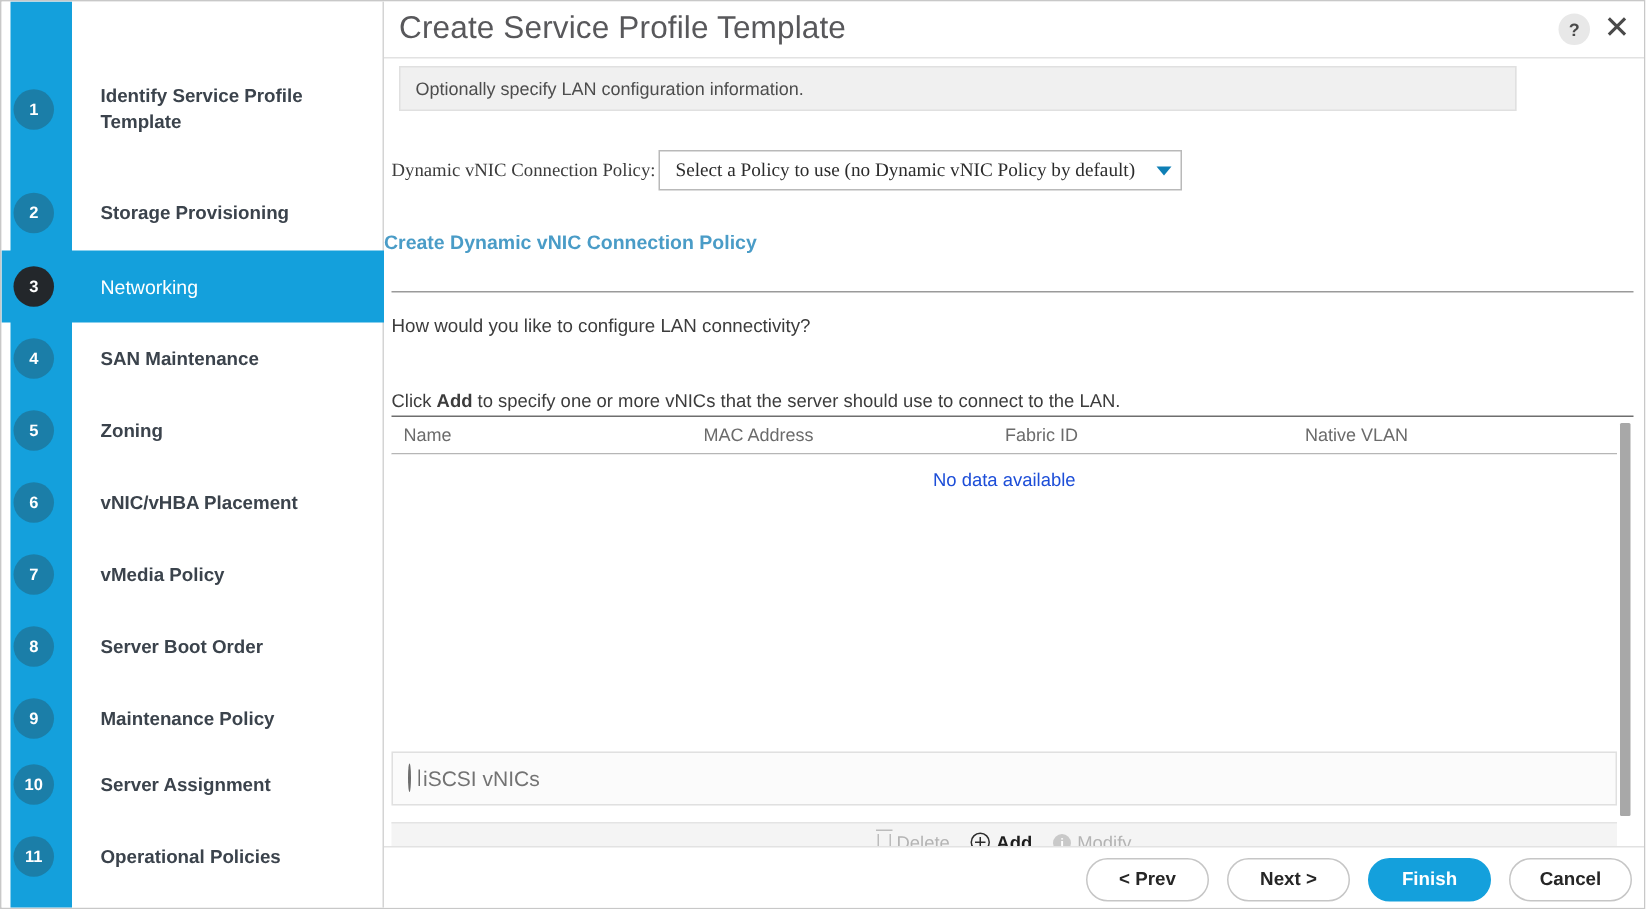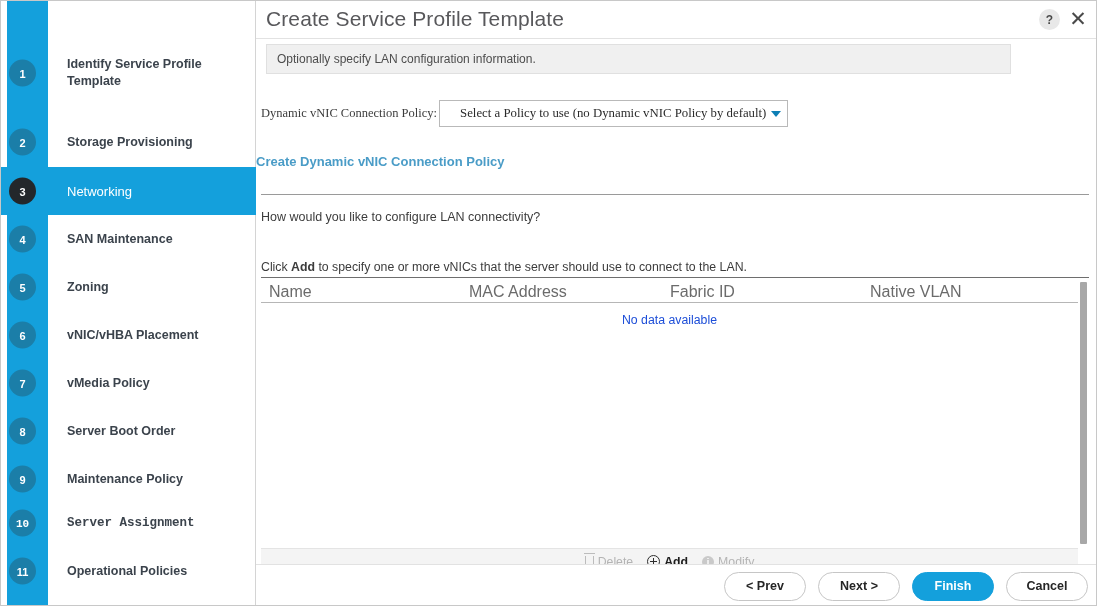--- a/index.html
+++ b/index.html
@@ -114,22 +114,23 @@
   }
   #policy-label {
     font-size: 12.5px; color: #3c3c3c;
     padding-right: 2px;
   }
   #policy-select {
     width: 349px; height: 27px;
     border: 1px solid #b9b9b9;
     background: #ffffff;
     display: flex; align-items: center;
-    padding: 0 6px 0 20px;
-    cursor: pointer;
+    padding: 0 6px 0 0;
+    cursor: pointer;
+    text-align: center;
   }
   #policy-select-value {
     flex: 1;
     font-size: 12.8px; color: #2b2b2b;
     white-space: nowrap;
   }
   .caret {
     width: 0; height: 0;
     border-left: 5px solid transparent;
     border-right: 5px solid transparent;
@@ -194,21 +195,21 @@
     width: 817px; height: 296px;
     background: #ffffff;
   }
   #table-head {
     position: relative;
     height: 25px;
     border-bottom: 1px solid #b6b6b6;
   }
   .th {
     position: absolute; top: 5px;
-    font-size: 16px; color: #6b6b6b;
+    font-size: 12px; color: #6b6b6b;
   }
   #th-0 { left: 8px; }
   #th-1 { left: 208px; }
   #th-2 { left: 409px; }
   #th-3 { left: 609px; }
 
   #table-body {
     position: relative; height: 220px;
     background: #ffffff;
   }
@@ -362,21 +363,21 @@
           <div class="step-label">vMedia Policy</div>
         </div>
         <div class="step" style="top: 406px;">
           <div class="step-badge">8</div>
           <div class="step-label">Server Boot Order</div>
         </div>
         <div class="step" style="top: 454px;">
           <div class="step-badge">9</div>
           <div class="step-label">Maintenance Policy</div>
         </div>
-        <div class="step" style="top: 498px; font-family: Liberation Mono, monospace;">
+        <div class="step" style="top: 498px;">
           <div class="step-badge">10</div>
           <div class="step-label">Server Assignment</div>
         </div>
         <div class="step" style="top: 546px;">
           <div class="step-badge">11</div>
           <div class="step-label">Operational Policies</div>
         </div>
       </div>
   </div>
 
@@ -443,20 +444,24 @@
                 <span class="info-dot">i</span>
               </span>
               <span>Modify</span>
             </div>
           </div>
       </div>
 
       <div id="table-scroll-track"></div>
       <div id="table-scroll-thumb"></div>
 
+      <div id="iscsi-bar">
+        <span id="iscsi-icon"><span class="circ-plus-lg"></span></span>
+        <span id="iscsi-label">iSCSI vNICs</span>
+      </div>
 
     </div>
 
     <div id="footer">
         <div class="fbtn">&lt; Prev</div>
         <div class="fbtn">Next &gt;</div>
         <div class="fbtn primary">Finish</div>
         <div class="fbtn">Cancel</div>
       </div>
 

